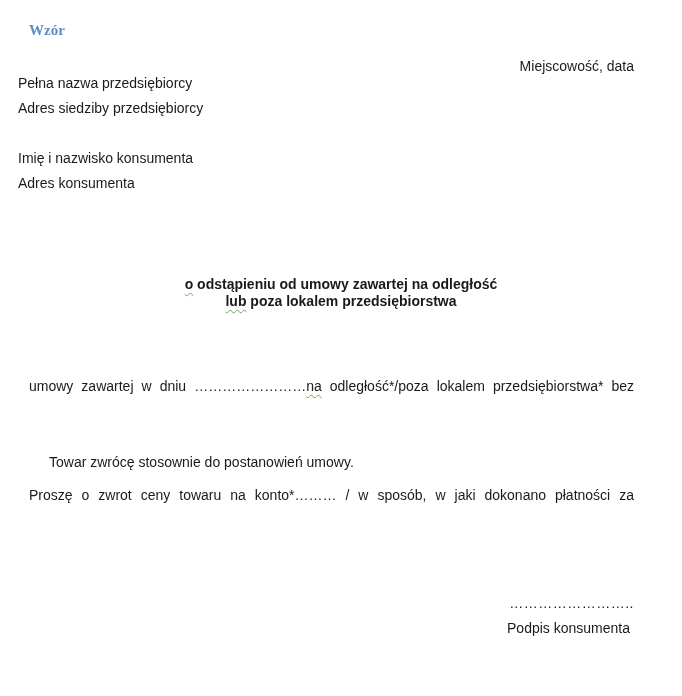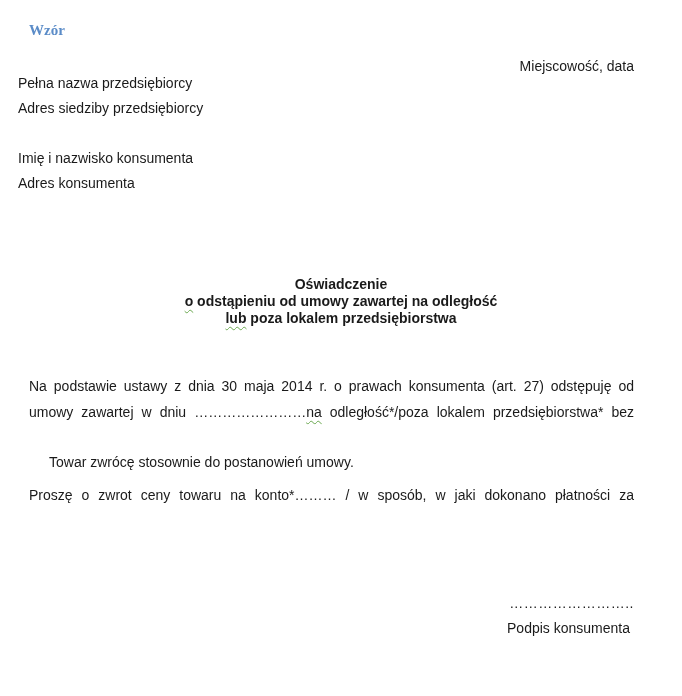--- a/index.html
+++ b/index.html
@@ -41,27 +41,25 @@
   <div class="abs wzor">Wzór</div>
   <div class="abs place-date">Miejscowość, data</div>
 
   <div class="abs line" style="top:75px">Pełna nazwa przedsiębiorcy</div>
   <div class="abs line" style="top:100px">Adres siedziby przedsiębiorcy</div>
 
   <div class="abs line" style="top:150px">Imię i nazwisko konsumenta</div>
   <div class="abs line" style="top:175px">Adres konsumenta</div>
 
   <div class="title-block">
-    <div>Oświadczenie</div>
     <div><span class="squiggle">o</span><span> odstąpieniu od umowy zawartej na odległość</span></div>
     <div><span class="squiggle">lub</span><span> poza lokalem przedsiębiorstwa</span></div>
   </div>
 
   <div class="para para1">
-    <span class="jline">Na podstawie ustawy z dnia 30 maja 2014 r. o prawach konsumenta (art. 27) odstępuję od</span>
     <span class="jline"><span>umowy zawartej w dniu ……………………</span><span class="squiggle">na</span><span> odległość*/poza lokalem przedsiębiorstwa* bez</span></span>
   </div>
 
   <div class="para para2">Towar zwrócę stosownie do postanowień umowy.</div>
 
   <div class="para para3">
     <span class="jline">Proszę o zwrot ceny towaru na konto*……… / w sposób, w jaki dokonano płatności za</span>
   </div>
 
   <div class="abs sig-dots">……………………..</div>

